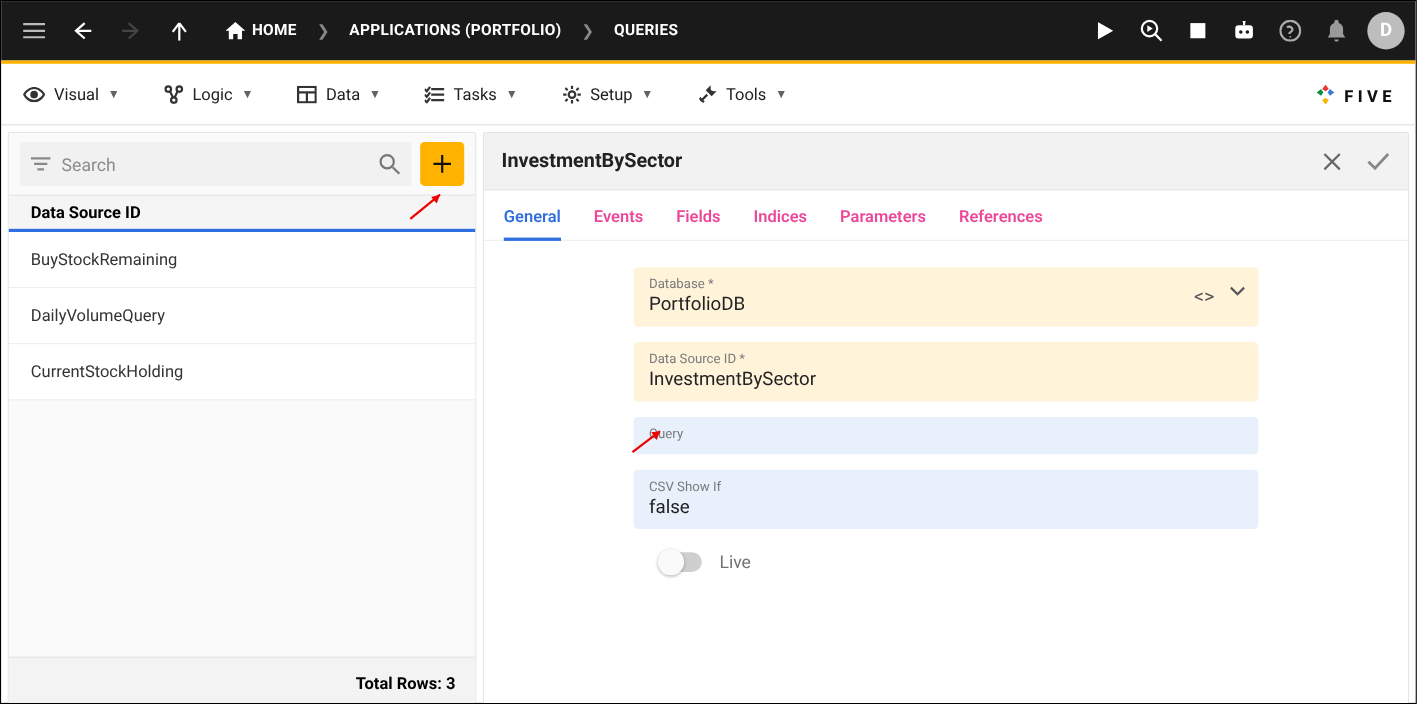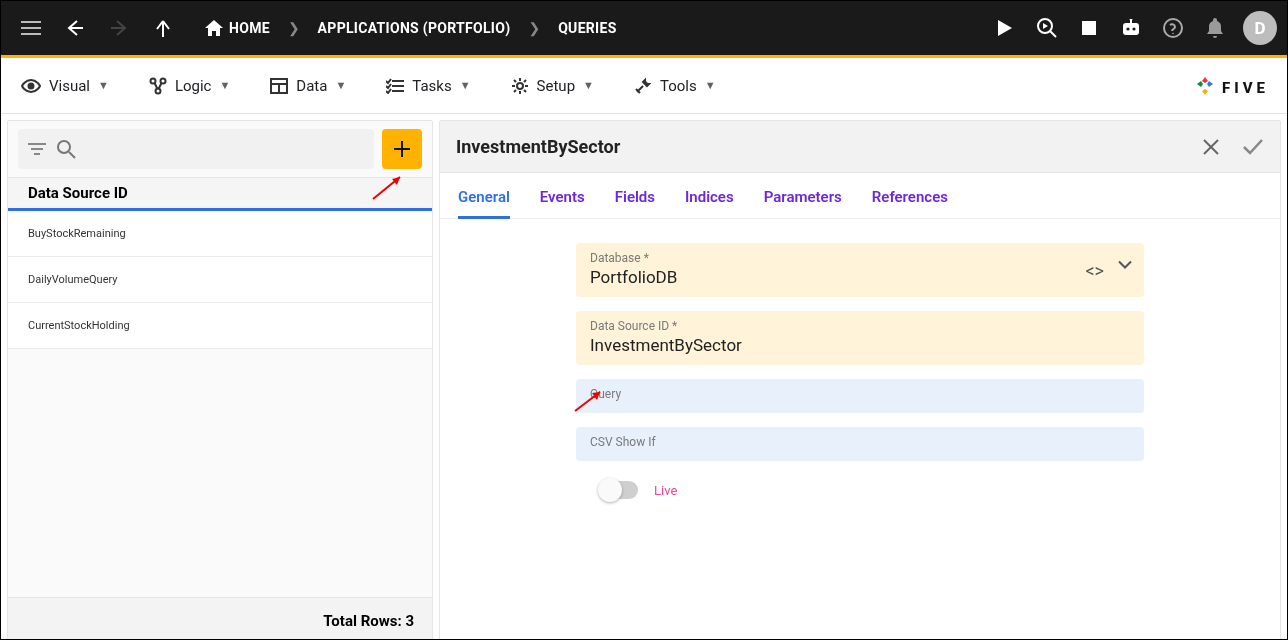--- a/index.html
+++ b/index.html
@@ -68,21 +68,21 @@
   .add-btn {
     width: 40px; height: 40px; border-radius: 4px;
     background: #ffb300; display: flex; align-items: center; justify-content: center;
     color: #111; cursor: pointer;
   }
   .col-header {
     padding: 6px 20px; font-weight: 700; font-size: 15px; background: #f5f5f5;
     border-top: 1px solid #e5e5e5; border-bottom: 3px solid #2f6fe0;
   }
   .list-item {
-    padding: 16px 20px; font-size: 11px; color: #333; border-bottom: 1px solid #ececec; cursor: pointer; background:#fff;
+    padding: 16px 20px; font-size: 15px; color: #333; border-bottom: 1px solid #ececec; cursor: pointer; background:#fff;
   }
   .footer-row {
     margin-top: auto; padding: 14px 18px; text-align: right; font-weight: 700; font-size: 15px;
     background:#f3f3f3; border-top:1px solid #e5e5e5;
   }
 
   
   .arrow1, .arrow2 { position: absolute; z-index: 50; pointer-events:none; }
   .arrow1 svg, .arrow2 svg { display:block; }
 
@@ -95,21 +95,21 @@
     display: flex; align-items: center; padding: 0 16px; height: 52px;
     background: #f2f2f2; border-bottom: 1px solid #e5e5e5;
   }
   .detail-title { font-weight: 700; font-size: 18px; color: #222; }
   .detail-actions { margin-left: auto; display: flex; gap: 22px; color: #666; }
   .detail-actions span { cursor:pointer; display:flex; align-items:center;}
   .tabs {
     display: flex; gap: 30px; padding: 0 18px; height: 46px; align-items: flex-end;
     border-bottom: 1px solid #eee;
   }
-  .tab { font-weight: 600; color: #6d28d9; font-size: 15px; cursor: pointer; padding: 12px 0; position: relative; }
+  .tab { font-weight: 600; color: #ec4899; font-size: 15px; cursor: pointer; padding: 12px 0; position: relative; }
   .tab.active { color: #2f6fe0; }
   .tab.active::after {
     content: ""; position: absolute; left: 0; right: 0; bottom: -1px; height: 3px; background: #2f6fe0;
   }
   .form-area { padding: 24px 0; display: flex; flex-direction: column; align-items: center; gap: 14px; position:relative; }
   .field {
     width: 568px; border-radius: 4px; padding: 8px 14px 10px 14px;
     background: #fff3da; display:flex; flex-direction:column; position:relative;
   }
   .field.blue { background: #e7f0fb; }
@@ -117,21 +117,21 @@
   .field-value { font-size: 17px; color: #222; }
   .field-icons { position:absolute; right:12px; top:50%; transform:translateY(-50%); display:flex; gap:14px; color:#555; font-size:18px;}
   .toggle-row { width: 520px; display:flex; align-items:center; gap:16px; margin-top:6px; }
   .toggle {
     width: 38px; height: 18px; border-radius: 9px; background: #cfcfcf; position: relative;
   }
   .toggle::after {
     content:""; position:absolute; left:-2px; top:-3px; width:24px; height:24px; border-radius:50%;
     background:#fafafa; box-shadow: 0 1px 3px rgba(0,0,0,.3);
   }
-  .toggle-label { font-size:13px; color:#ec4899; }
+  .toggle-label { font-size:16px; color:#737373; }
 
   svg { display: block; }
 </style>
 </head>
 <body>
 
 <div class="topbar">
   <div class="topbar-left">
     <div class="ic-btn">
       <svg width="20" height="14" viewBox="0 0 20 14">
@@ -288,20 +288,21 @@
 <div class="workspace">
 
   <div class="left-panel">
     <div class="search-row">
       <div class="search-box">
         <svg width="18" height="14" viewBox="0 0 18 14" stroke="#888" stroke-width="2">
             <line x1="0" y1="2" x2="18" y2="2"></line>
             <line x1="3" y1="7" x2="15" y2="7"></line>
             <line x1="6" y1="12" x2="12" y2="12"></line>
           </svg>
+        <span class="search-input-proxy">Search</span>
         <svg width="20" height="20" viewBox="0 0 20 20" fill="none" stroke="#777" stroke-width="2">
             <circle cx="8" cy="8" r="6"></circle>
             <line x1="13" y1="13" x2="19" y2="19"></line>
           </svg>
       </div>
       <div class="add-btn">
         <svg width="18" height="18" viewBox="0 0 18 18" stroke="#111" stroke-width="2">
             <line x1="9" y1="1" x2="9" y2="17"></line>
             <line x1="1" y1="9" x2="17" y2="9"></line>
           </svg>
@@ -369,20 +370,21 @@
         <span class="field-label">Data Source ID *</span>
         <span class="field-value">InvestmentBySector</span>
       </div>
 
       <div class="field blue">
         <span class="field-label">Query</span>
       </div>
 
       <div class="field blue">
         <span class="field-label">CSV Show If</span>
+        <span class="field-value">false</span>
       </div>
 
       <div class="toggle-row">
         <div class="toggle"></div>
         <span class="toggle-label">Live</span>
       </div>
 
       <div class="arrow2" style="left:132px; top:168px;">
         <svg width="34" height="26" viewBox="0 0 34 26">
             <line x1="3" y1="24" x2="28" y2="5" stroke="#e00" stroke-width="2"></line>

